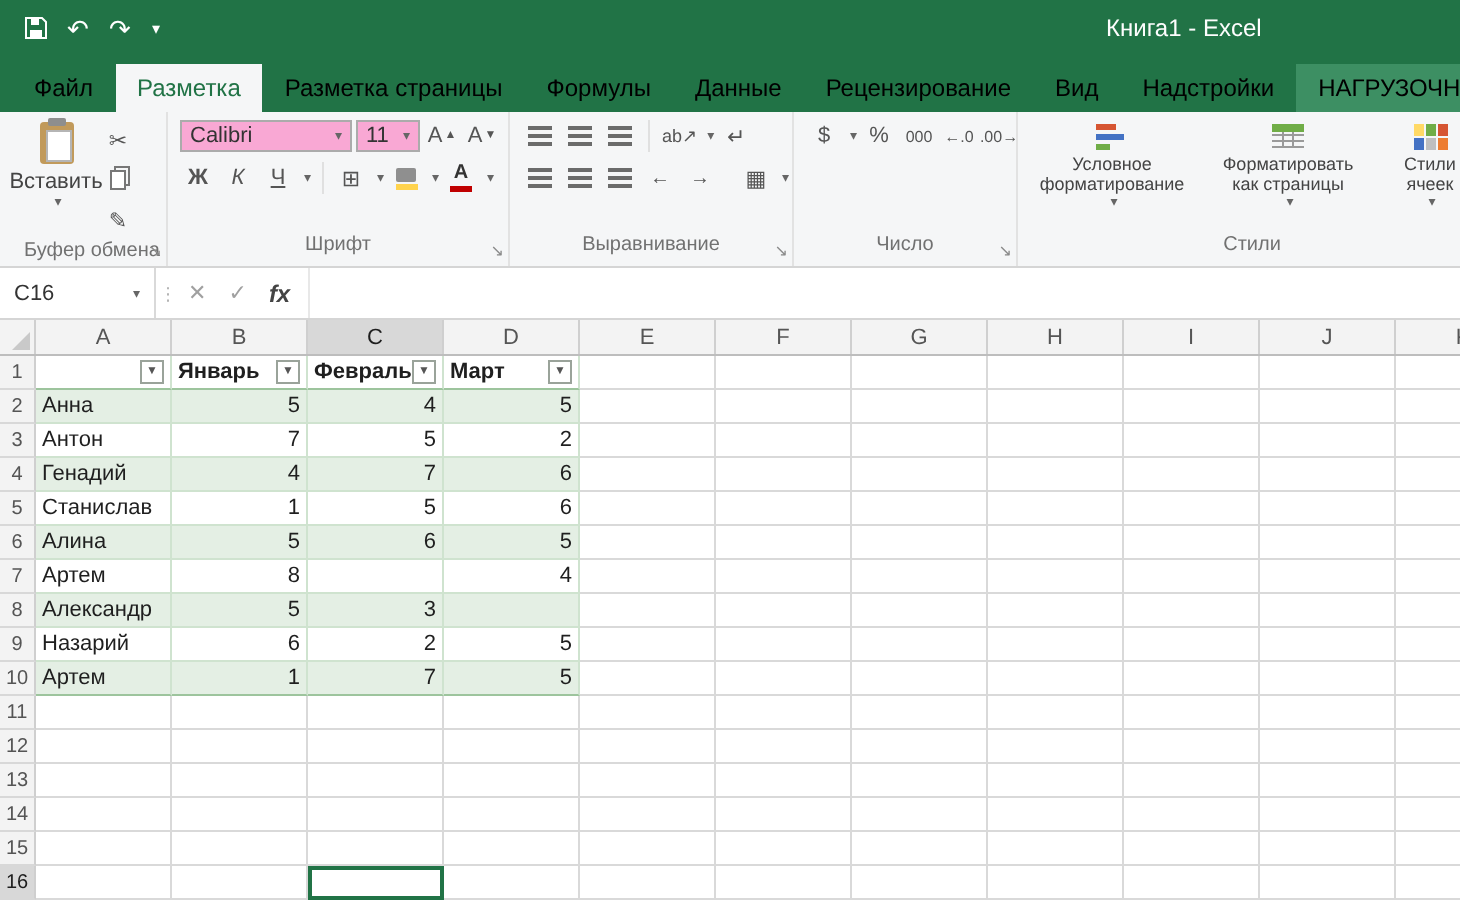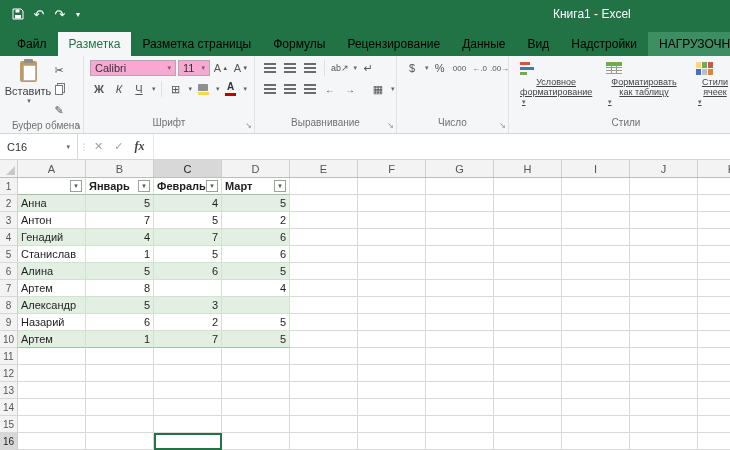--- a/index.html
+++ b/index.html
@@ -44,29 +44,29 @@
   .bold { font-weight:bold; } .ital { font-style:italic; } .und { text-decoration:underline; }
   .tinyarrow { font-size:6px; margin-left:1px; color:#555; }
   .colorbar { display:flex; flex-direction:column; align-items:center; line-height:10px; }
   .colorbar .glyph { font-size:10px; font-weight:bold; color:#333; }
   .bar { width:11px; height:3px; margin-top:1px; }
   .bar.red { background:#c00000; } .bar.yellow { background:#ffd34d; }
   .bucket { width:10px; height:7px; background:#8f8f8f; border-radius:1px; }
   
   .al { width:12px; height:10px; background:repeating-linear-gradient(to bottom, #6b6b6b 0 2px, transparent 2px 4px); }
   
-  .stylebtn { display:flex; flex-direction:column; align-items:flex-start; font-size:9px; line-height:10px; color:#444; text-align:center; padding:3px 5px 0;text-decoration:underline; }
+  .stylebtn { display:flex; flex-direction:column; align-items:center; font-size:9px; line-height:10px; color:#444; text-align:center; padding:3px 5px 0; }
   .stylebtn .lbl { margin-top:2px; }
   .g-styles .g-body { justify-content:center; gap:4px; }
   
   .fbar { height:26px; display:flex; align-items:stretch; background:#fff; border-bottom:1px solid #d5d5d5; }
   .namebox { width:78px; border-right:1px solid #d9d9d9; display:flex; align-items:center; justify-content:space-between; padding:0 7px; font-size:11px; color:#333; }
   .fdots { width:12px; display:flex; align-items:center; justify-content:center; color:#b0b0b0; font-size:9px; }
   .fxbtns { display:flex; align-items:center; gap:11px; padding:0 9px 0 4px; font-size:11px; color:#a0a0a0; border-right:1px solid #e8e8e8; }
-  .fxbtns .fx { font-family:Liberation Serif, serif; font-style:italic; font-weight:bold; color:#444; font-size:12px; }
+  .fxbtns .fx { font-family:Liberation Sans, sans-serif; font-style:italic; font-weight:bold; color:#444; font-size:12px; }
   .finput { flex:1; }
   
   .grid { width:730px; overflow:hidden; }
   .colheads { height:18px; display:flex; background:#f3f3f3; border-bottom:1px solid #bdbdbd; }
   .corner { width:18px; min-width:18px; border-right:1px solid #cfcfcf; position:relative; }
   .corner::after { content:""; position:absolute; right:2px; bottom:2px; border-left:9px solid transparent; border-bottom:9px solid #c9c9c9; }
   .colhead { width:68px; min-width:68px; display:flex; align-items:center; justify-content:center; font-size:11px; color:#555; border-right:1px solid #cfcfcf; }
   .colhead.sel, .rowhead.sel { background:#d8d8d8; color:#1e1e1e; }
   .rows { position:relative; }
   .grow { display:flex; height:17px; }
@@ -99,22 +99,22 @@
       <span class="qat-btn small">▾</span>
     </div>
     <div class="win-title">Книга1  -  Excel</div>
   </div>
 
   <div class="tabs">
       <div class="tab ">Файл</div>
       <div class="tab active">Разметка</div>
       <div class="tab ">Разметка страницы</div>
       <div class="tab ">Формулы</div>
+      <div class="tab ">Данные</div>
       <div class="tab ">Рецензирование</div>
-      <div class="tab ">Данные</div>
       <div class="tab ">Вид</div>
       <div class="tab ">Надстройки</div>
       <div class="tab highlight">НАГРУЗОЧНЫЙ ТЕСТ</div>
     </div>
 
   <div class="ribbon">
 
     <div class="group g-clip">
       <div class="g-body">
         <div class="bigbtn">
@@ -264,21 +264,21 @@
         </div>
         <div class="stylebtn" style="width:86px">
           <svg width="16" height="13" viewBox="0 0 16 13">
             <rect x="0" y="0" width="16" height="4" fill="#70ad47"></rect>
             <rect x="0" y="5" width="16" height="1" fill="#9a9a9a"></rect>
             <rect x="0" y="8" width="16" height="1" fill="#9a9a9a"></rect>
             <rect x="0" y="11" width="16" height="1" fill="#9a9a9a"></rect>
             <rect x="5" y="4" width="1" height="8" fill="#9a9a9a"></rect>
             <rect x="10" y="4" width="1" height="8" fill="#9a9a9a"></rect>
           </svg>
-          <span class="lbl">Форматировать как таблицу</span>
+          <span class="lbl">Форматировать как страницы</span>
           <span class="dd">▾</span>
         </div>
         <div class="stylebtn" style="width:48px">
           <svg width="17" height="13" viewBox="0 0 17 13">
             <rect x="0" y="0" width="5" height="6" fill="#ffd966"></rect>
             <rect x="6" y="0" width="5" height="6" fill="#70ad47"></rect>
             <rect x="12" y="0" width="5" height="6" fill="#d65532"></rect>
             <rect x="0" y="7" width="5" height="6" fill="#4472c4"></rect>
             <rect x="6" y="7" width="5" height="6" fill="#bfbfbf"></rect>
             <rect x="12" y="7" width="5" height="6" fill="#ed7d31"></rect>

